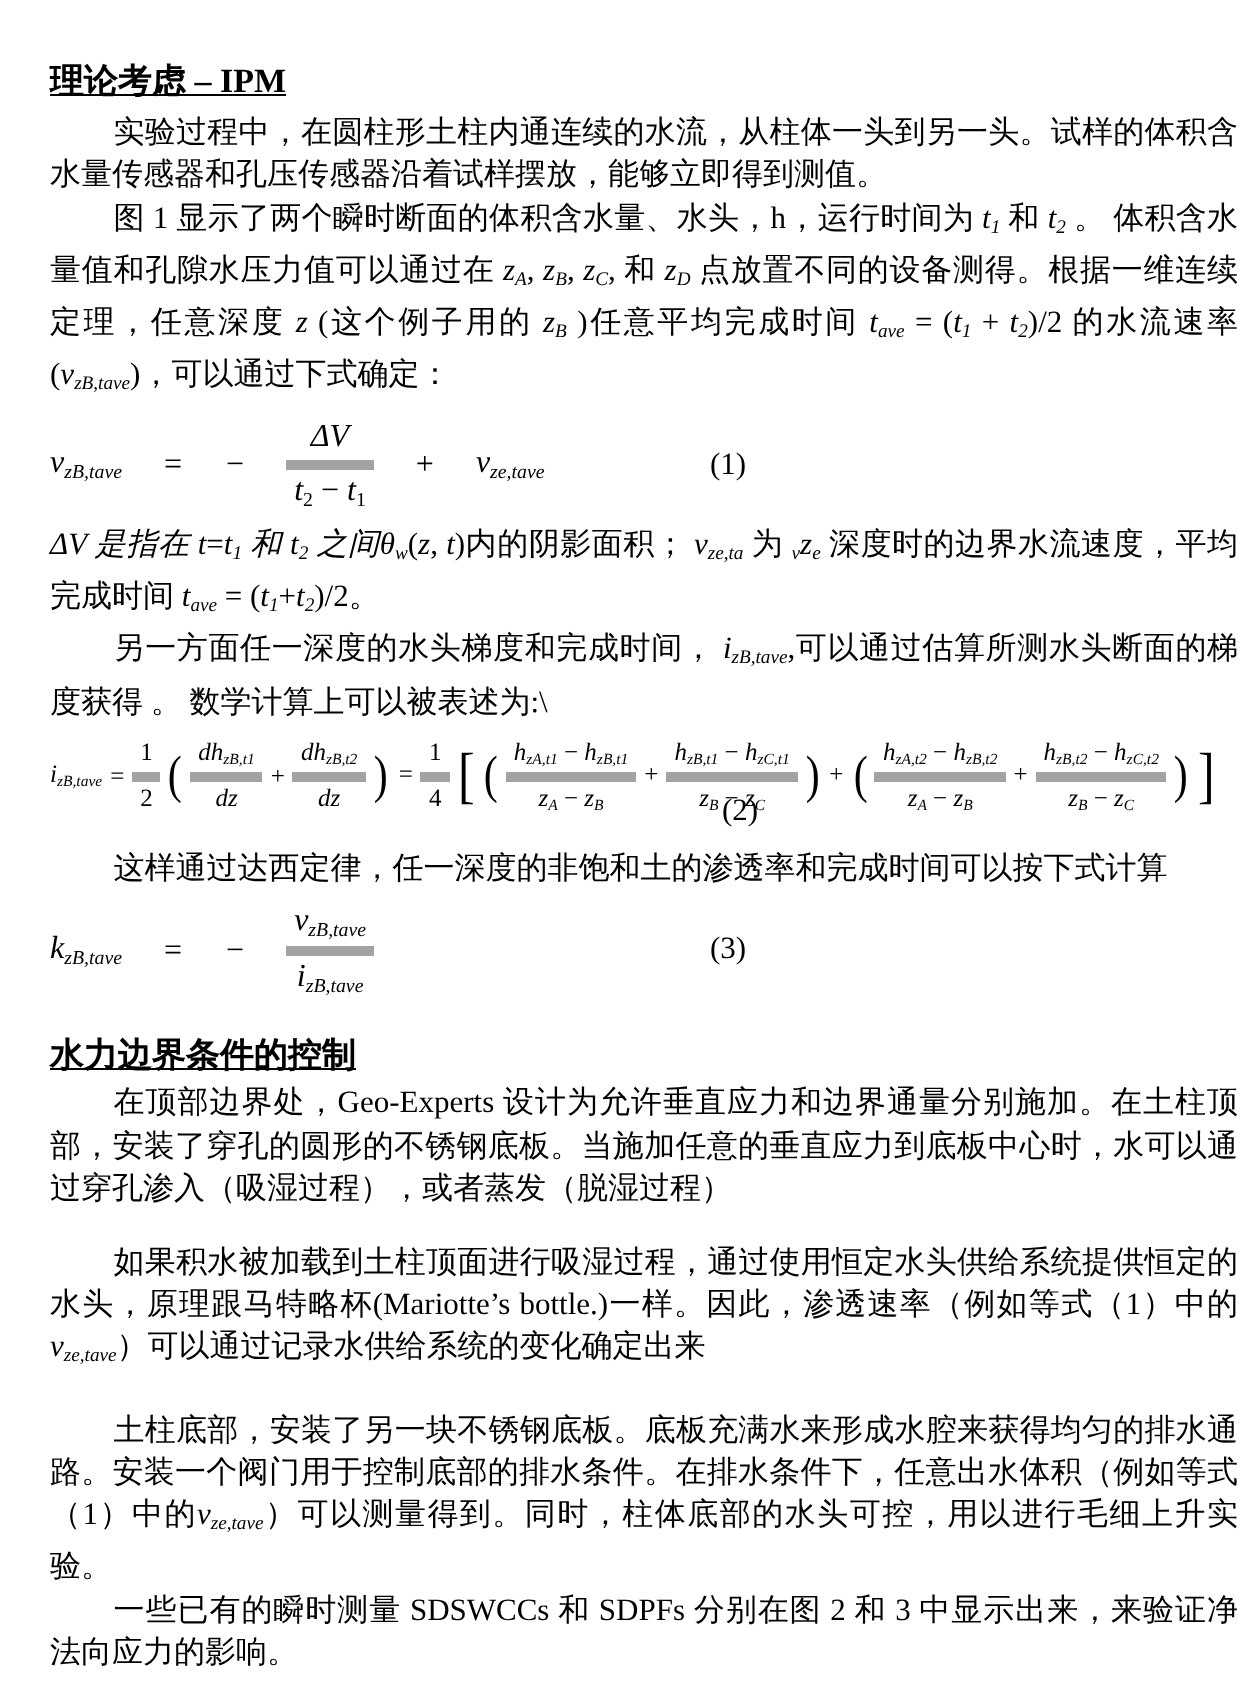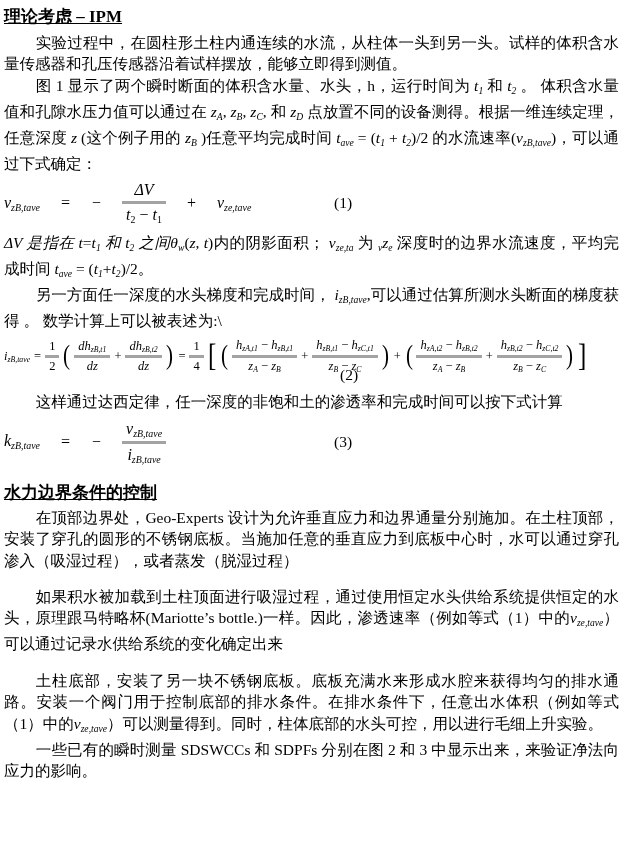--- a/index.html
+++ b/index.html
@@ -2,21 +2,21 @@
 <html><head>
 <meta charset="utf-8">
 <style>
   * { margin:0; padding:0; box-sizing:border-box; }
   html,body { background:#ffffff; }
   body {
     width:628px; height:841px; overflow:hidden;
     color:#000;
     font-family:"Liberation Serif","DejaVu Serif",serif;
   }
-  .page { padding:6px 9px 4px 4px; }
+  .page { padding:6px 9px 4px 25px;margin-top:24px; }
 
   
   .sect { font-size:17px; font-weight:bold; line-height:1.35; margin:0 0 3px 0; }
   .sect .u { text-decoration:underline; }
   .sect.second { margin-top:16px; margin-bottom:2px; }
 
   
   p.para { font-size:15.5px; line-height:21.4px; text-align:justify; }
   p.ind  { text-indent:2.05em; }
   p.gap  { margin-top:15px; }
@@ -27,21 +27,21 @@
   .rs-sub { font-size:0.62em; vertical-align:-0.28em; }
 
   
   .eq-row { position:relative; margin:5px 0 5px 0; }
   .math { display:inline-flex; align-items:center; gap:20px; font-size:16px; line-height:1.2; }
   .math.small { font-size:12.5px; gap:3px; }
   .mt { white-space:nowrap; }
   .op { padding:0 1px; white-space:nowrap; }
   .frac { display:inline-flex; flex-direction:column; align-items:stretch; text-align:center; }
   .frac .fnum { display:block; padding:1px 4px 1px 4px; line-height:1.25; white-space:nowrap; }
-  .frac .fden { display:block; padding:1px 4px 0 4px; line-height:1.25; border-top:3px solid #a3a3a3; white-space:nowrap; }
+  .frac .fden { display:block; padding:1px 4px 0 4px; line-height:1.25; border-top:5px solid #a3a3a3; white-space:nowrap; }
   .big { font-size:2.1em; font-weight:300; line-height:0.85; transform:scaleX(0.8); }
   .big.bigger { font-size:2.5em; }
   .eq-label { position:absolute; left:330px; top:50%; transform:translateY(-50%); font-size:15.5px; }
   .eq-label.lab2 { top:30px; transform:none; left:336px; }
   .eq2 .math { margin:1px 0; }
 </style>
 </head>
 <body>
 
 <div class="page">

